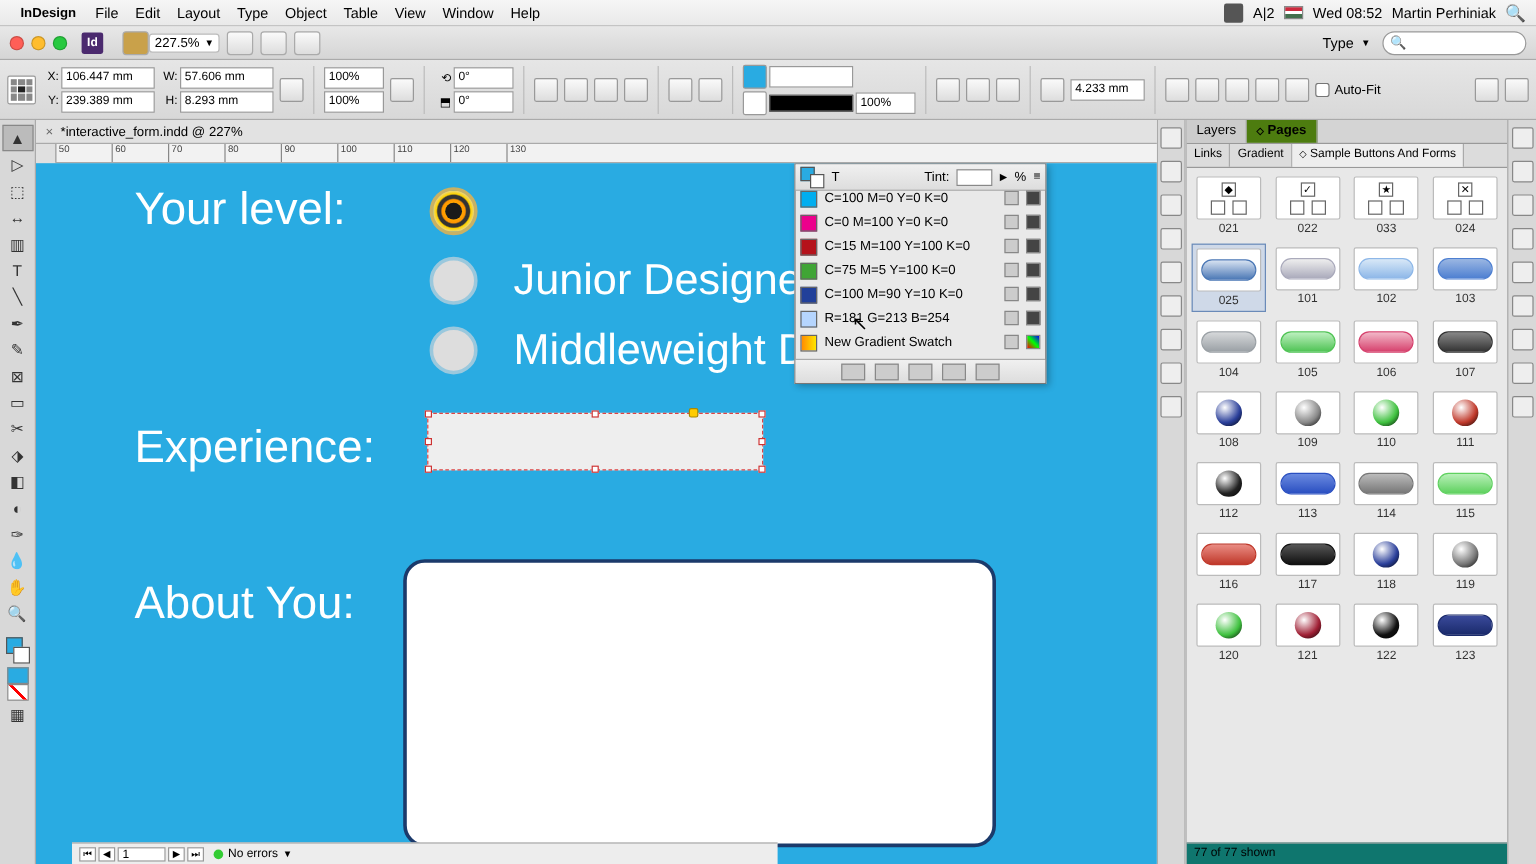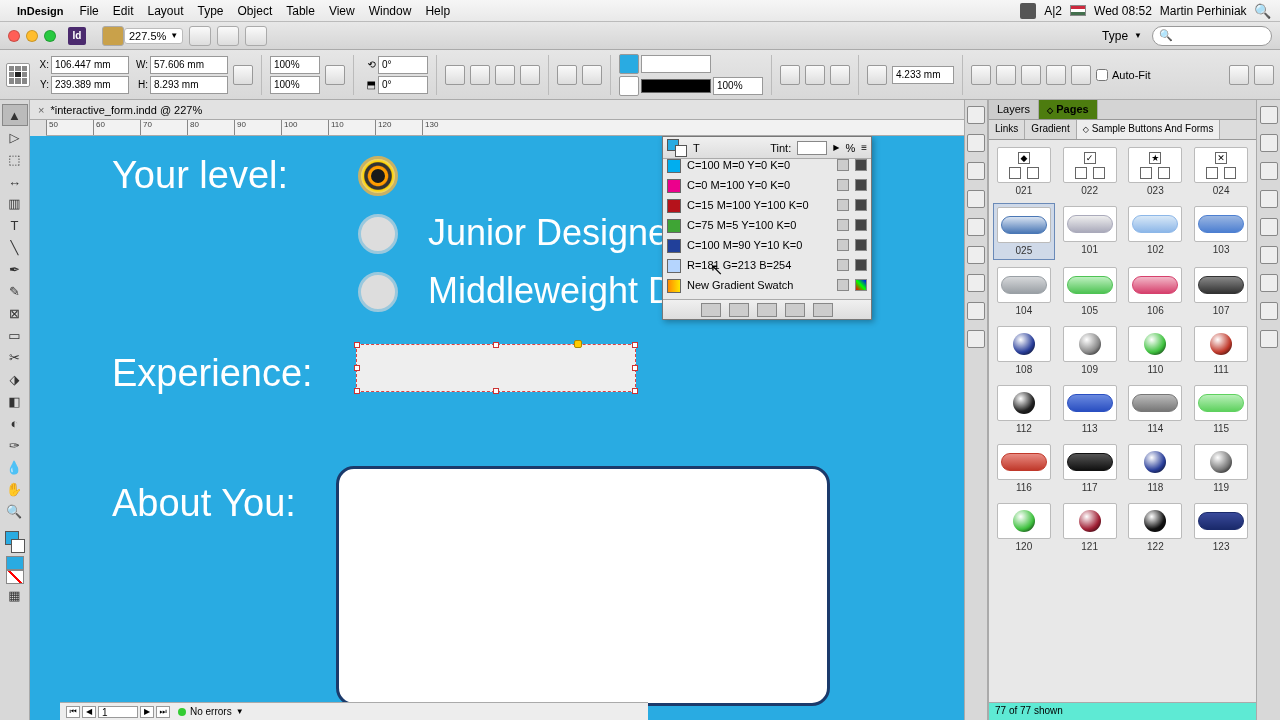--- a/index.html
+++ b/index.html
@@ -91,21 +91,21 @@
 .panel .tab{padding:3px 8px;border-right:1px solid #aaa;cursor:default;background:#ccc;}
 .panel .tab.active{background:#4d7c0f;font-weight:bold;}
 .panel .subtabs{height:20px;display:flex;border-bottom:1px solid #999;background:#dcdcdc;}
 .panel .subtab{padding:3px 6px;border-right:1px solid #aaa;font-size:10px;}
 .panel .subtab.active{background:#eee;}
 .btngrid{flex:1;overflow-y:auto;padding:4px;display:grid;grid-template-columns:repeat(4,1fr);gap:4px;background:#e8e8e8;align-content:start;}
 .btncell{display:flex;flex-direction:column;align-items:center;gap:2px;padding:3px 0;}
 .btncell .thumb{width:54px;height:36px;background:#fff;border:1px solid #bbb;display:flex;align-items:center;justify-content:center;border-radius:2px;}
 .btncell.sel{background:#cfd9e8;border:1px solid #6a8ab8;}
 .btncell .cap{font-size:10px;color:#333;}
-.panel .status{height:18px;border-top:1px solid #aaa;padding:2px 6px;font-size:10px;background:#5eead4;}
+.panel .status{height:18px;border-top:1px solid #aaa;padding:2px 6px;font-size:10px;background:#0f766e;}
 
 .dockcol2{width:24px;background:#d8d8d8;border-left:1px solid #aaa;display:flex;flex-direction:column;align-items:center;padding-top:6px;gap:10px;}
 
 
 .bottombar{position:absolute;left:30px;right:316px;bottom:0;height:18px;background:#ededed;border-top:1px solid #aaa;display:flex;align-items:center;font-size:10px;gap:8px;padding:0 6px;}
 .bottombar .pager{display:flex;gap:2px;align-items:center;}
 .bottombar .pgbtn{width:14px;height:12px;border:1px solid #999;background:#fff;display:flex;align-items:center;justify-content:center;font-size:8px;}
 .bottombar .pgnum{width:40px;height:12px;border:1px solid #999;background:#fff;padding:0 3px;}
 .bottombar .noerr{display:flex;align-items:center;gap:4px;}
 .bottombar .dot{width:8px;height:8px;border-radius:50%;background:#3c3;}
@@ -501,21 +501,21 @@
             <div class="chkimg">
               <div class="r1">
                 <div class="sq">★</div>
               </div>
               <div class="r1">
                 <div class="sq"></div>
                 <div class="sq"></div>
               </div>
             </div>
           </div>
-          <div class="cap">023</div>
+          <div class="cap">033</div>
         </div>
         <div class="btncell">
           <div class="thumb">
             <div class="chkimg">
               <div class="r1">
                 <div class="sq">✕</div>
               </div>
               <div class="r1">
                 <div class="sq"></div>
                 <div class="sq"></div>

